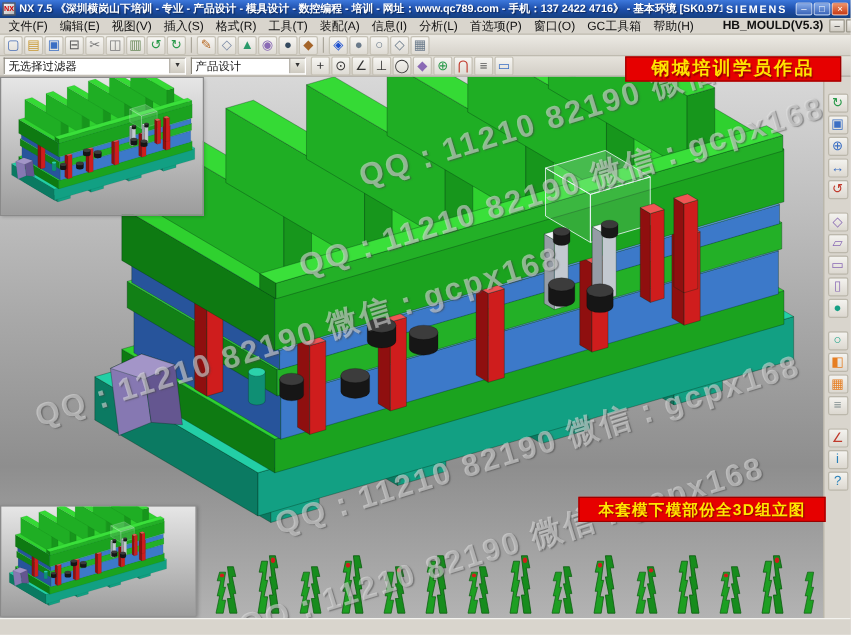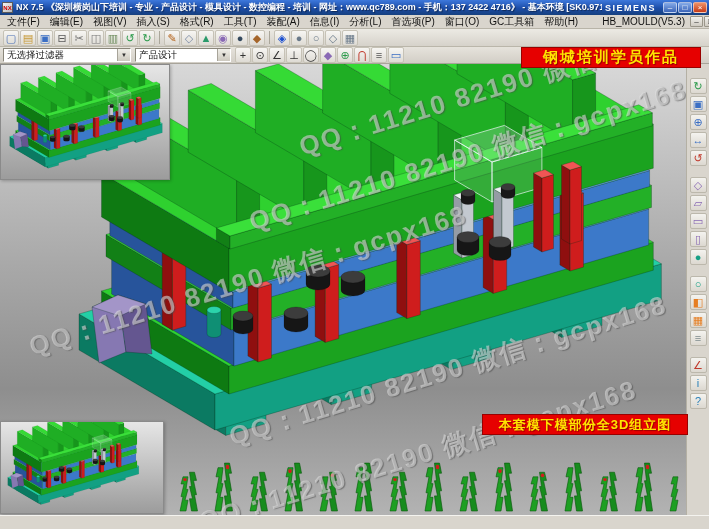--- a/index.html
+++ b/index.html
@@ -36,21 +36,21 @@
     background:linear-gradient(#eceae4,#d6d2ca);border-bottom:1px solid #bab6aa;
     display:flex;align-items:center;gap:1px;padding:0 3px}
   .toolbar-sel{position:absolute;left:0;top:47px;width:709px;height:17px;
     background:linear-gradient(#e6e3dc,#d2cec6);border-bottom:1px solid #a8a49a;
     display:flex;align-items:center;gap:4px;padding:0 3px}
   .tb-icon{width:16px;height:16px;font-size:11px;line-height:14px;text-align:center;
     background:linear-gradient(#f7f6f3,#dedbd4);border:1px solid #c6c2b6;border-radius:2px;flex:0 0 auto}
   .tb-sep{width:1px;height:13px;background:#aaa69a;margin:0 3px;flex:0 0 auto}
   .dropdown{height:14px;background:#fff;border:1px solid;border-color:#8a867a #fff #fff #8a867a;
     display:flex;align-items:center;font-size:9.5px;padding-left:3px;color:#111;flex:0 0 auto}
-  .dd-filter{width:128px}
+  .dd-filter{width:152px}
   .dd-scope{width:96px}
   .dd-arrow{margin-left:auto;width:13px;height:12px;font-size:6px;line-height:12px;text-align:center;color:#333;
     background:linear-gradient(#f0efe9,#cdc9bf);border-left:1px solid #a8a49a}
 
   
   .viewport{position:absolute;left:0;top:64px;width:686px;height:451px;overflow:hidden;
     background:linear-gradient(180deg,#d8d8d8 0%,#a8a8a8 45%,#8e8e8e 72%,#b3b3b3 100%)}
   #viewport-svg{position:absolute;left:0;top:0}
   .inset{position:absolute;border:1px solid #8a8a8a;box-shadow:1px 1px 3px rgba(0,0,0,.25);
     background:linear-gradient(180deg,#e6e6e6,#9c9c9c)}
@@ -105,21 +105,21 @@
         <span class="menu-item">插入(S)</span>
         <span class="menu-item">格式(R)</span>
         <span class="menu-item">工具(T)</span>
         <span class="menu-item">装配(A)</span>
         <span class="menu-item">信息(I)</span>
         <span class="menu-item">分析(L)</span>
         <span class="menu-item">首选项(P)</span>
         <span class="menu-item">窗口(O)</span>
         <span class="menu-item">GC工具箱</span>
         <span class="menu-item">帮助(H)</span>
-        <span class="menu-item" style="margin-left: 14px;">HB_MOULD(V5.3)</span>
+        <span class="menu-item" style="margin-left: 14px; font-weight: bold;">HB_MOULD(V5.3)</span>
       </span>
     <span class="doc-controls">
       <span class="doc-btn">–</span>
       <span class="doc-btn">□</span>
 
     </span>
   </div>
 
   <div class="toolbar-main" id="toolbar-main-icons">
       <span class="tb-icon" style="color: rgb(74, 111, 181);">▢</span>

